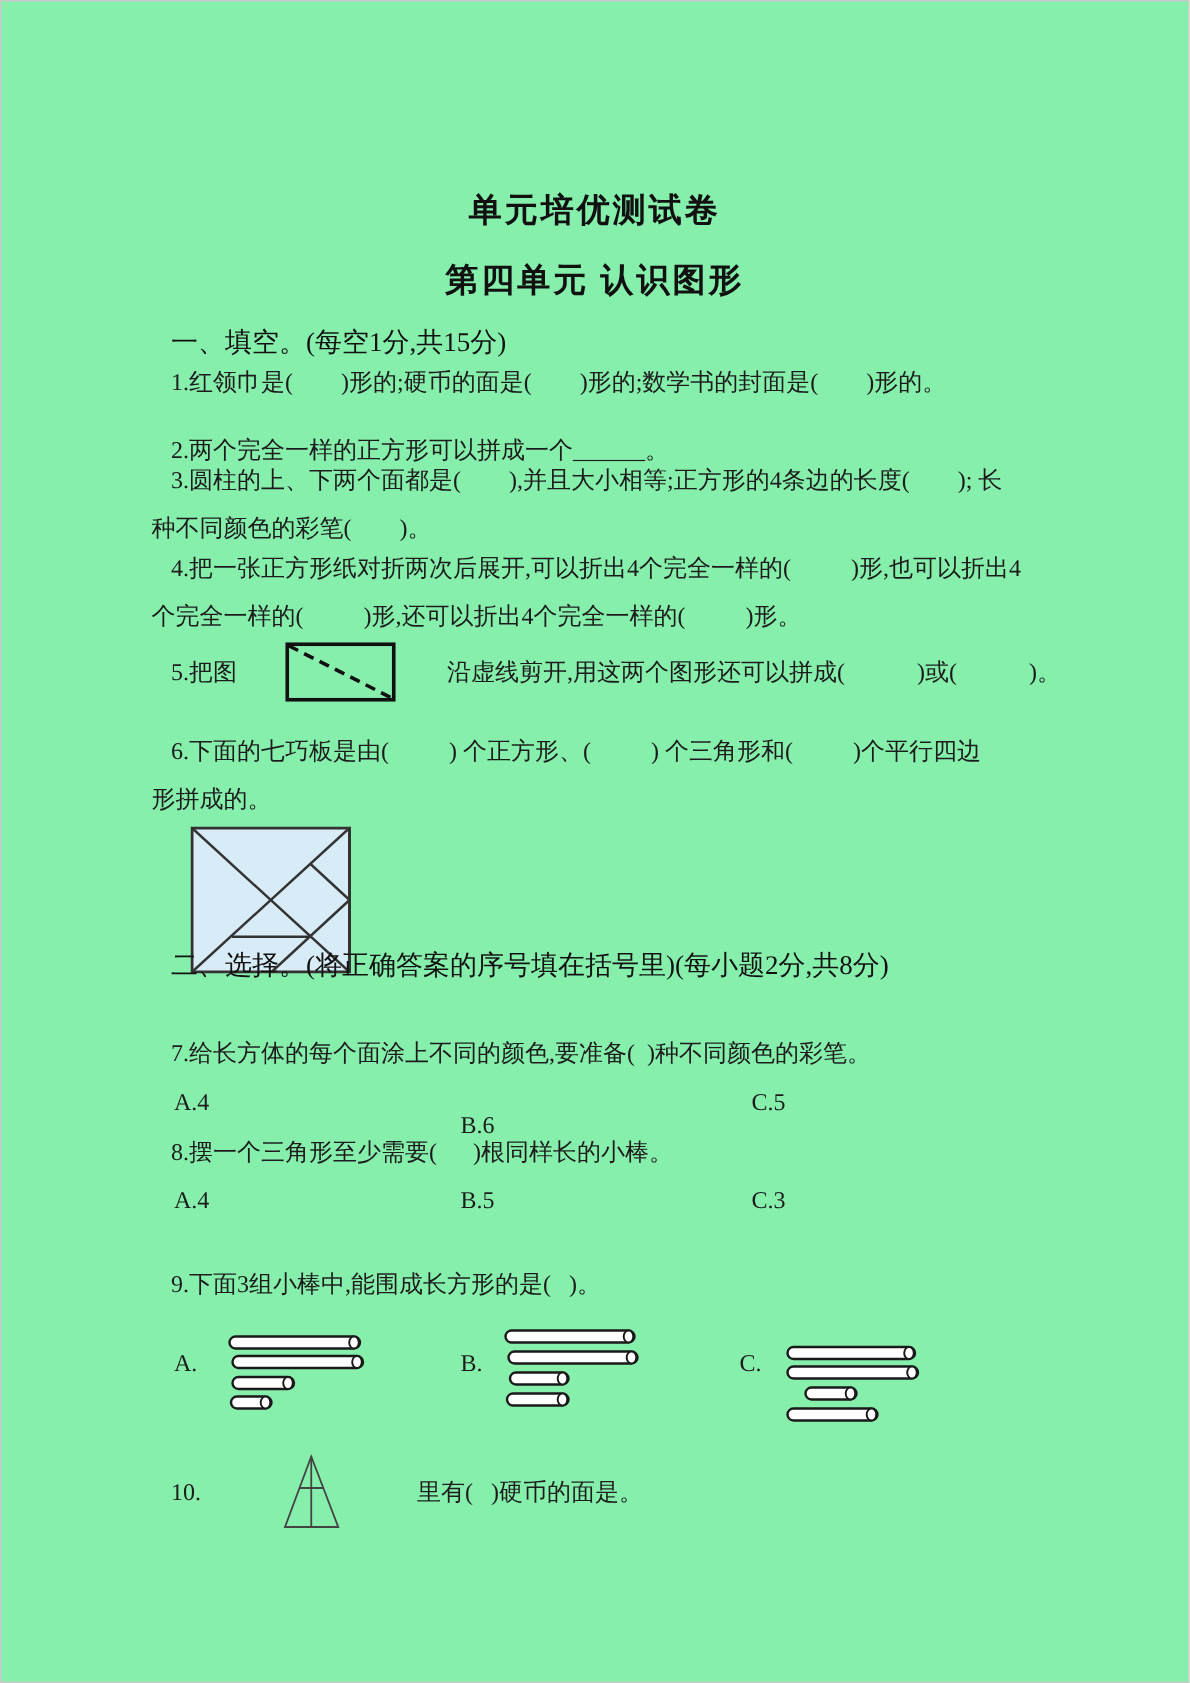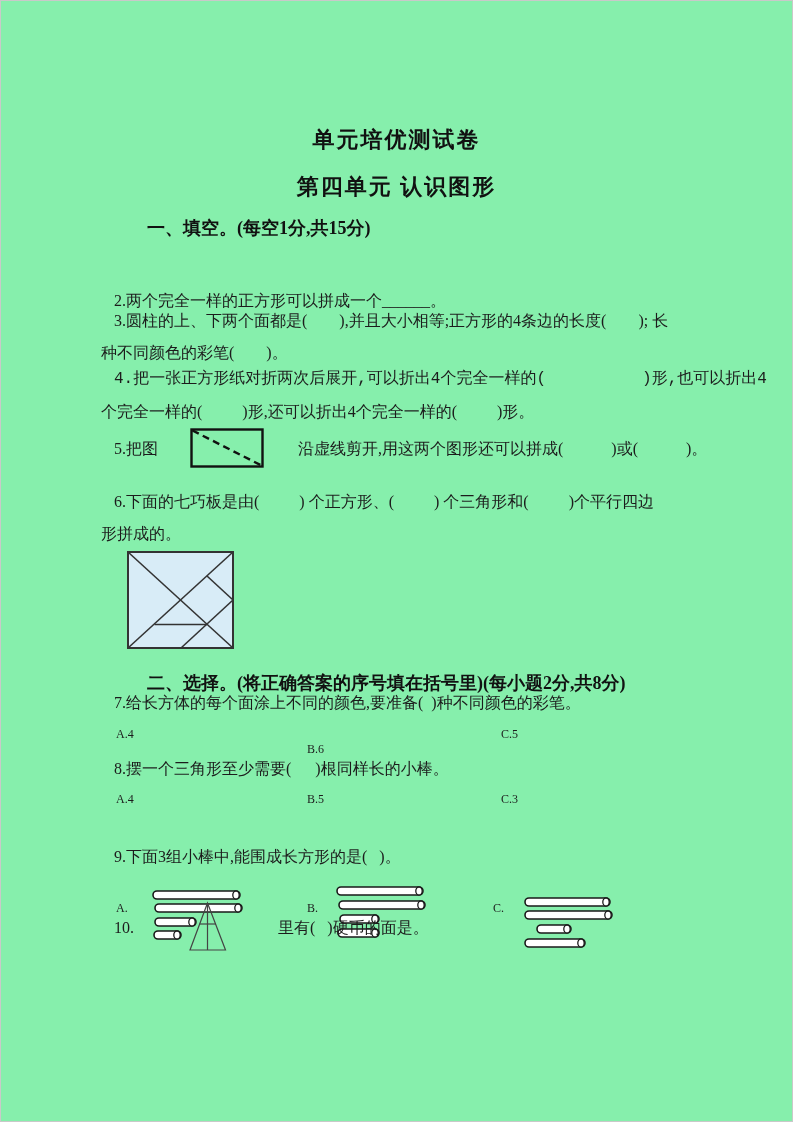--- a/index.html
+++ b/index.html
@@ -9,43 +9,44 @@
     background:#86efac;
     border:1px solid #c9c9c9;
     box-sizing:border-box;
     overflow:hidden;
     font-family:"Liberation Serif","DejaVu Serif",serif;
     color:#1c1c1c;
   }
   .abs { position:absolute; }
   .center-line { left:0; right:0; text-align:center; }
   .title { font-size:22px; font-weight:bold; letter-spacing:2px; color:#111; }
-  .heading { font-size:18px; font-weight:bold; color:#111; white-space:pre;margin-left:33px; }
+  .heading { font-size:18px; font-weight:normal; color:#111; white-space:pre; }
   .q { font-size:16px; line-height:21px; white-space:pre; }
-  .opt { font-size:12px; white-space:pre; }
+  .opt { font-size:16px; white-space:pre; }
   .flex-row { display:flex; align-items:center; }
   .fig-gap-l { margin-left:4px; }
   .fig-gap-r { margin-right:6px; }
   .footer { font-size:14px; color:#3f3f3f; letter-spacing:1px; }
   svg { display:block; }
 </style>
 </head>
 <body>
 
 <div class="page">
 
   <div class="abs center-line title" style="top:124px;">单元培优测试卷</div>
   <div class="abs center-line title" style="top:171px;">第四单元 认识图形</div>
 
   <div class="abs heading" style="left:113px; top:215px;">一、填空。(每空1分,共15分)</div>
 
+  <div class="abs q" style="left:113px; top:244px;">1.红领巾是(        )形的;硬币的面是(        )形的;数学书的封面是(        )形的。</div>
   <div class="abs q" style="left:113px; top:289px;">2.两个完全一样的正方形可以拼成一个______。</div>
   <div class="abs q" style="left:113px; top:309px;">3.圆柱的上、下两个面都是(        ),并且大小相等;正方形的4条边的长度(        ); 长</div>
   <div class="abs q" style="left:100px; top:341px;">种不同颜色的彩笔(        )。</div>
-  <div class="abs q" style="left:113px; top:368px;font-family:Liberation Mono, monospace;">4.把一张正方形纸对折两次后展开,可以折出4个完全一样的(          )形,也可以折出4</div>
+  <div class="abs q" style="left:113px; top:368px;">4.把一张正方形纸对折两次后展开,可以折出4个完全一样的(          )形,也可以折出4</div>
   <div class="abs q" style="left:100px; top:400px;">个完全一样的(          )形,还可以折出4个完全一样的(          )形。</div>
 
   <div class="abs flex-row" style="left:113px; top:427px;gap:28px;">
     <span class="q">5.把图</span>
     <svg class="fig-gap-l fig-gap-r" width="74" height="40" viewBox="0 0 74 40">
       <rect x="1.5" y="1.5" width="71" height="37" fill="none" stroke="#111" stroke-width="2.4"></rect>
       <line x1="2.5" y1="2.5" x2="71.5" y2="37.5" stroke="#111" stroke-width="2.4" stroke-dasharray="7 4.5"></line>
     </svg>
     <span class="q">沿虚线剪开,用这两个图形还可以拼成(            )或(            )。</span>
   </div>
@@ -55,21 +56,21 @@
 
   <svg class="abs" style="left:126px; top:550px;" width="107" height="98" viewBox="0 0 107 98">
     <rect x="1" y="1" width="105" height="96" fill="#d8ecf7" stroke="#333" stroke-width="2"></rect>
     <line x1="1" y1="1" x2="106" y2="97" stroke="#333" stroke-width="1.6"></line>
     <line x1="106" y1="1" x2="1" y2="97" stroke="#333" stroke-width="1.6"></line>
     <line x1="27.5" y1="73.5" x2="80" y2="73.5" stroke="#333" stroke-width="1.6"></line>
     <line x1="106" y1="49" x2="54" y2="97" stroke="#333" stroke-width="1.6"></line>
     <line x1="80" y1="25" x2="106" y2="49" stroke="#333" stroke-width="1.6"></line>
   </svg>
 
-  <div class="abs heading" style="left:113px; top:670px;">二、选择。(将正确答案的序号填在括号里)(每小题2分,共8分)</div>
+  <div class="abs heading" style="left:113px; top:630px;">二、选择。(将正确答案的序号填在括号里)(每小题2分,共8分)</div>
 
   <div class="abs q" style="left:113px; top:691px;">7.给长方体的每个面涂上不同的颜色,要准备(  )种不同颜色的彩笔。</div>
   <span class="abs opt" style="left:115px; top:726px;">A.4</span>
   <span class="abs opt" style="left:306px; top:726px;margin-top:15px;">B.6</span>
   <span class="abs opt" style="left:500px; top:726px;">C.5</span>
 
   <div class="abs q" style="left:113px; top:757px;">8.摆一个三角形至少需要(      )根同样长的小棒。</div>
   <span class="abs opt" style="left:115px; top:791px;">A.4</span>
   <span class="abs opt" style="left:306px; top:791px;">B.5</span>
   <span class="abs opt" style="left:500px; top:791px;">C.3</span>
@@ -105,21 +106,21 @@
       <rect x="2" y="4" width="85" height="8" rx="4" ry="4" fill="#fff" stroke="#1a1a1a" stroke-width="1.6"></rect>
       <ellipse cx="83" cy="8" rx="3.2" ry="4" fill="#fff" stroke="#1a1a1a" stroke-width="1.3"></ellipse>
       <rect x="2" y="17" width="87" height="8" rx="4" ry="4" fill="#fff" stroke="#1a1a1a" stroke-width="1.6"></rect>
       <ellipse cx="85" cy="21" rx="3.2" ry="4" fill="#fff" stroke="#1a1a1a" stroke-width="1.3"></ellipse>
       <rect x="14" y="31" width="34" height="8" rx="4" ry="4" fill="#fff" stroke="#1a1a1a" stroke-width="1.6"></rect>
       <ellipse cx="44" cy="35" rx="3.2" ry="4" fill="#fff" stroke="#1a1a1a" stroke-width="1.3"></ellipse>
       <rect x="2" y="45" width="60" height="8" rx="4" ry="4" fill="#fff" stroke="#1a1a1a" stroke-width="1.6"></rect>
       <ellipse cx="58" cy="49" rx="3.2" ry="4" fill="#fff" stroke="#1a1a1a" stroke-width="1.3"></ellipse>
     </svg>
 
-  <div class="abs flex-row" style="left:113px; top:900px;gap:44px;">
+  <div class="abs flex-row" style="left:113px; top:968px;gap:44px;">
     <span class="q">10.</span>
     <svg class="fig-gap-l fig-gap-r" style="margin-left:10px;" width="40" height="52" viewBox="0 0 40 52">
       <polygon points="19.5,2 37.5,49 2,49" fill="none" stroke="#444" stroke-width="1.2"></polygon>
       <line x1="19.5" y1="2" x2="19.5" y2="49" stroke="#444" stroke-width="1.2"></line>
       <line x1="11.5" y1="23" x2="28" y2="23" stroke="#444" stroke-width="1.2"></line>
     </svg>
     <span class="q">里有(   )硬币的面是。</span>
   </div>
 
 

